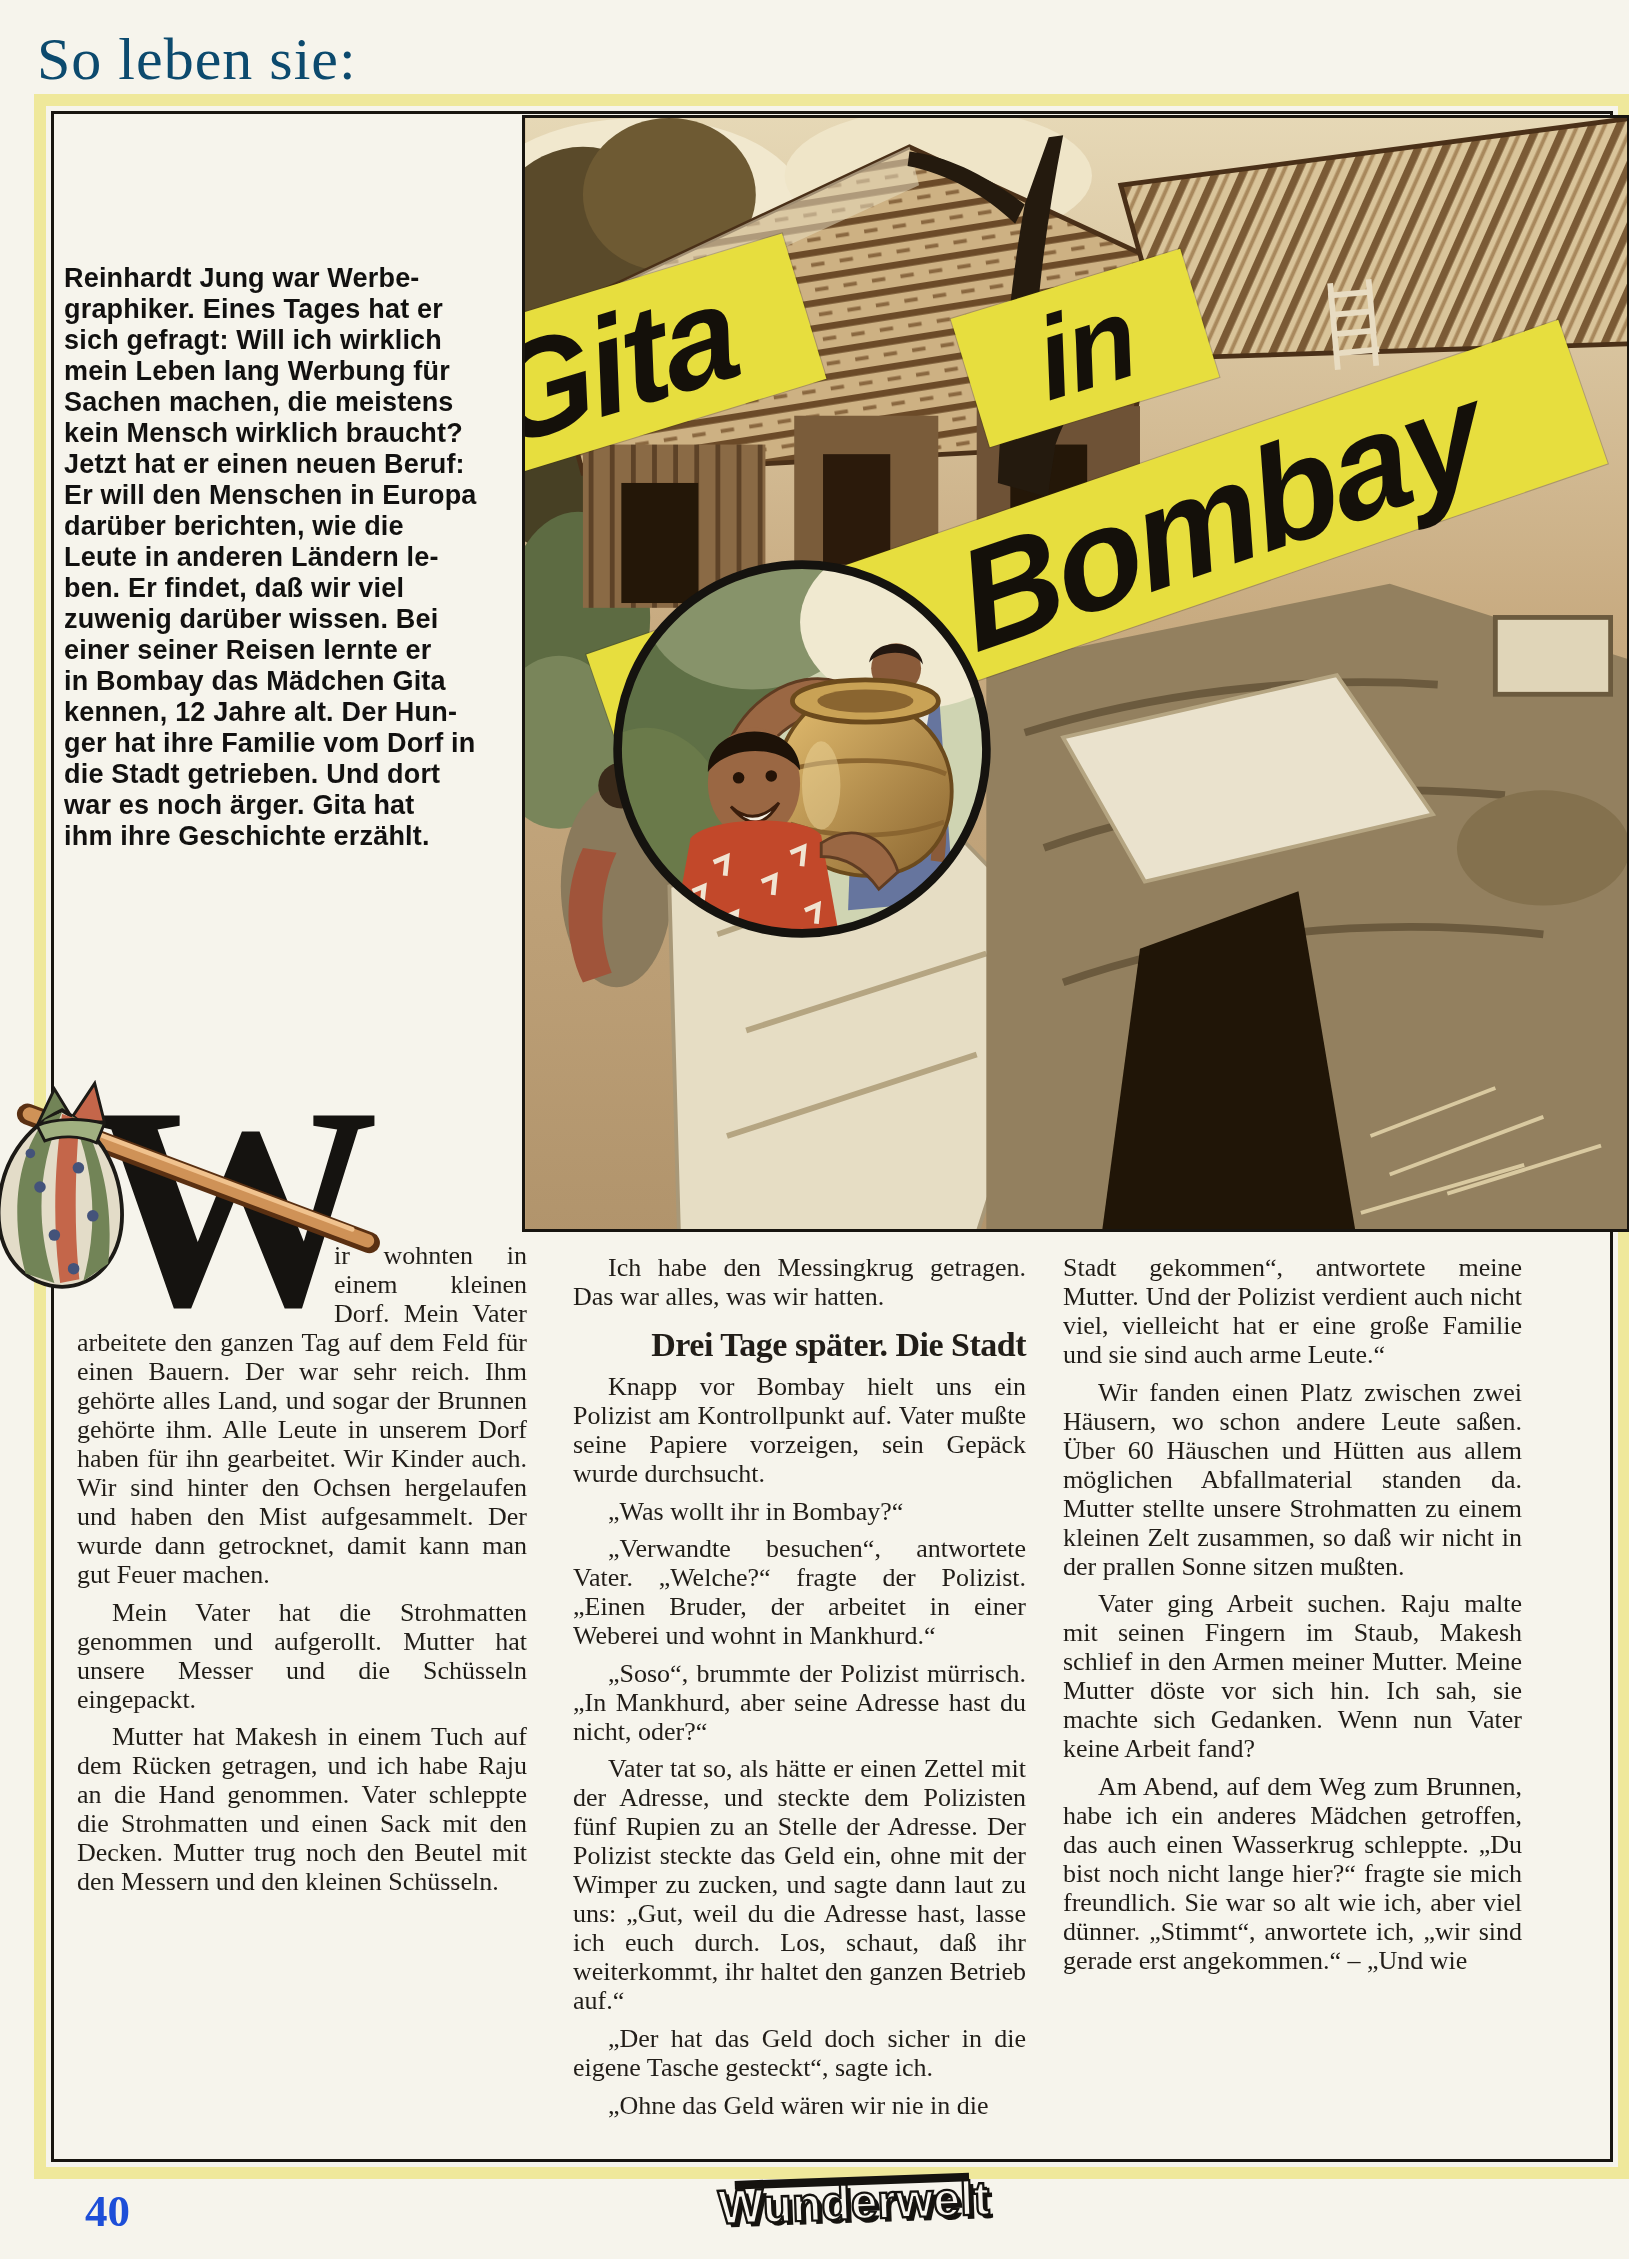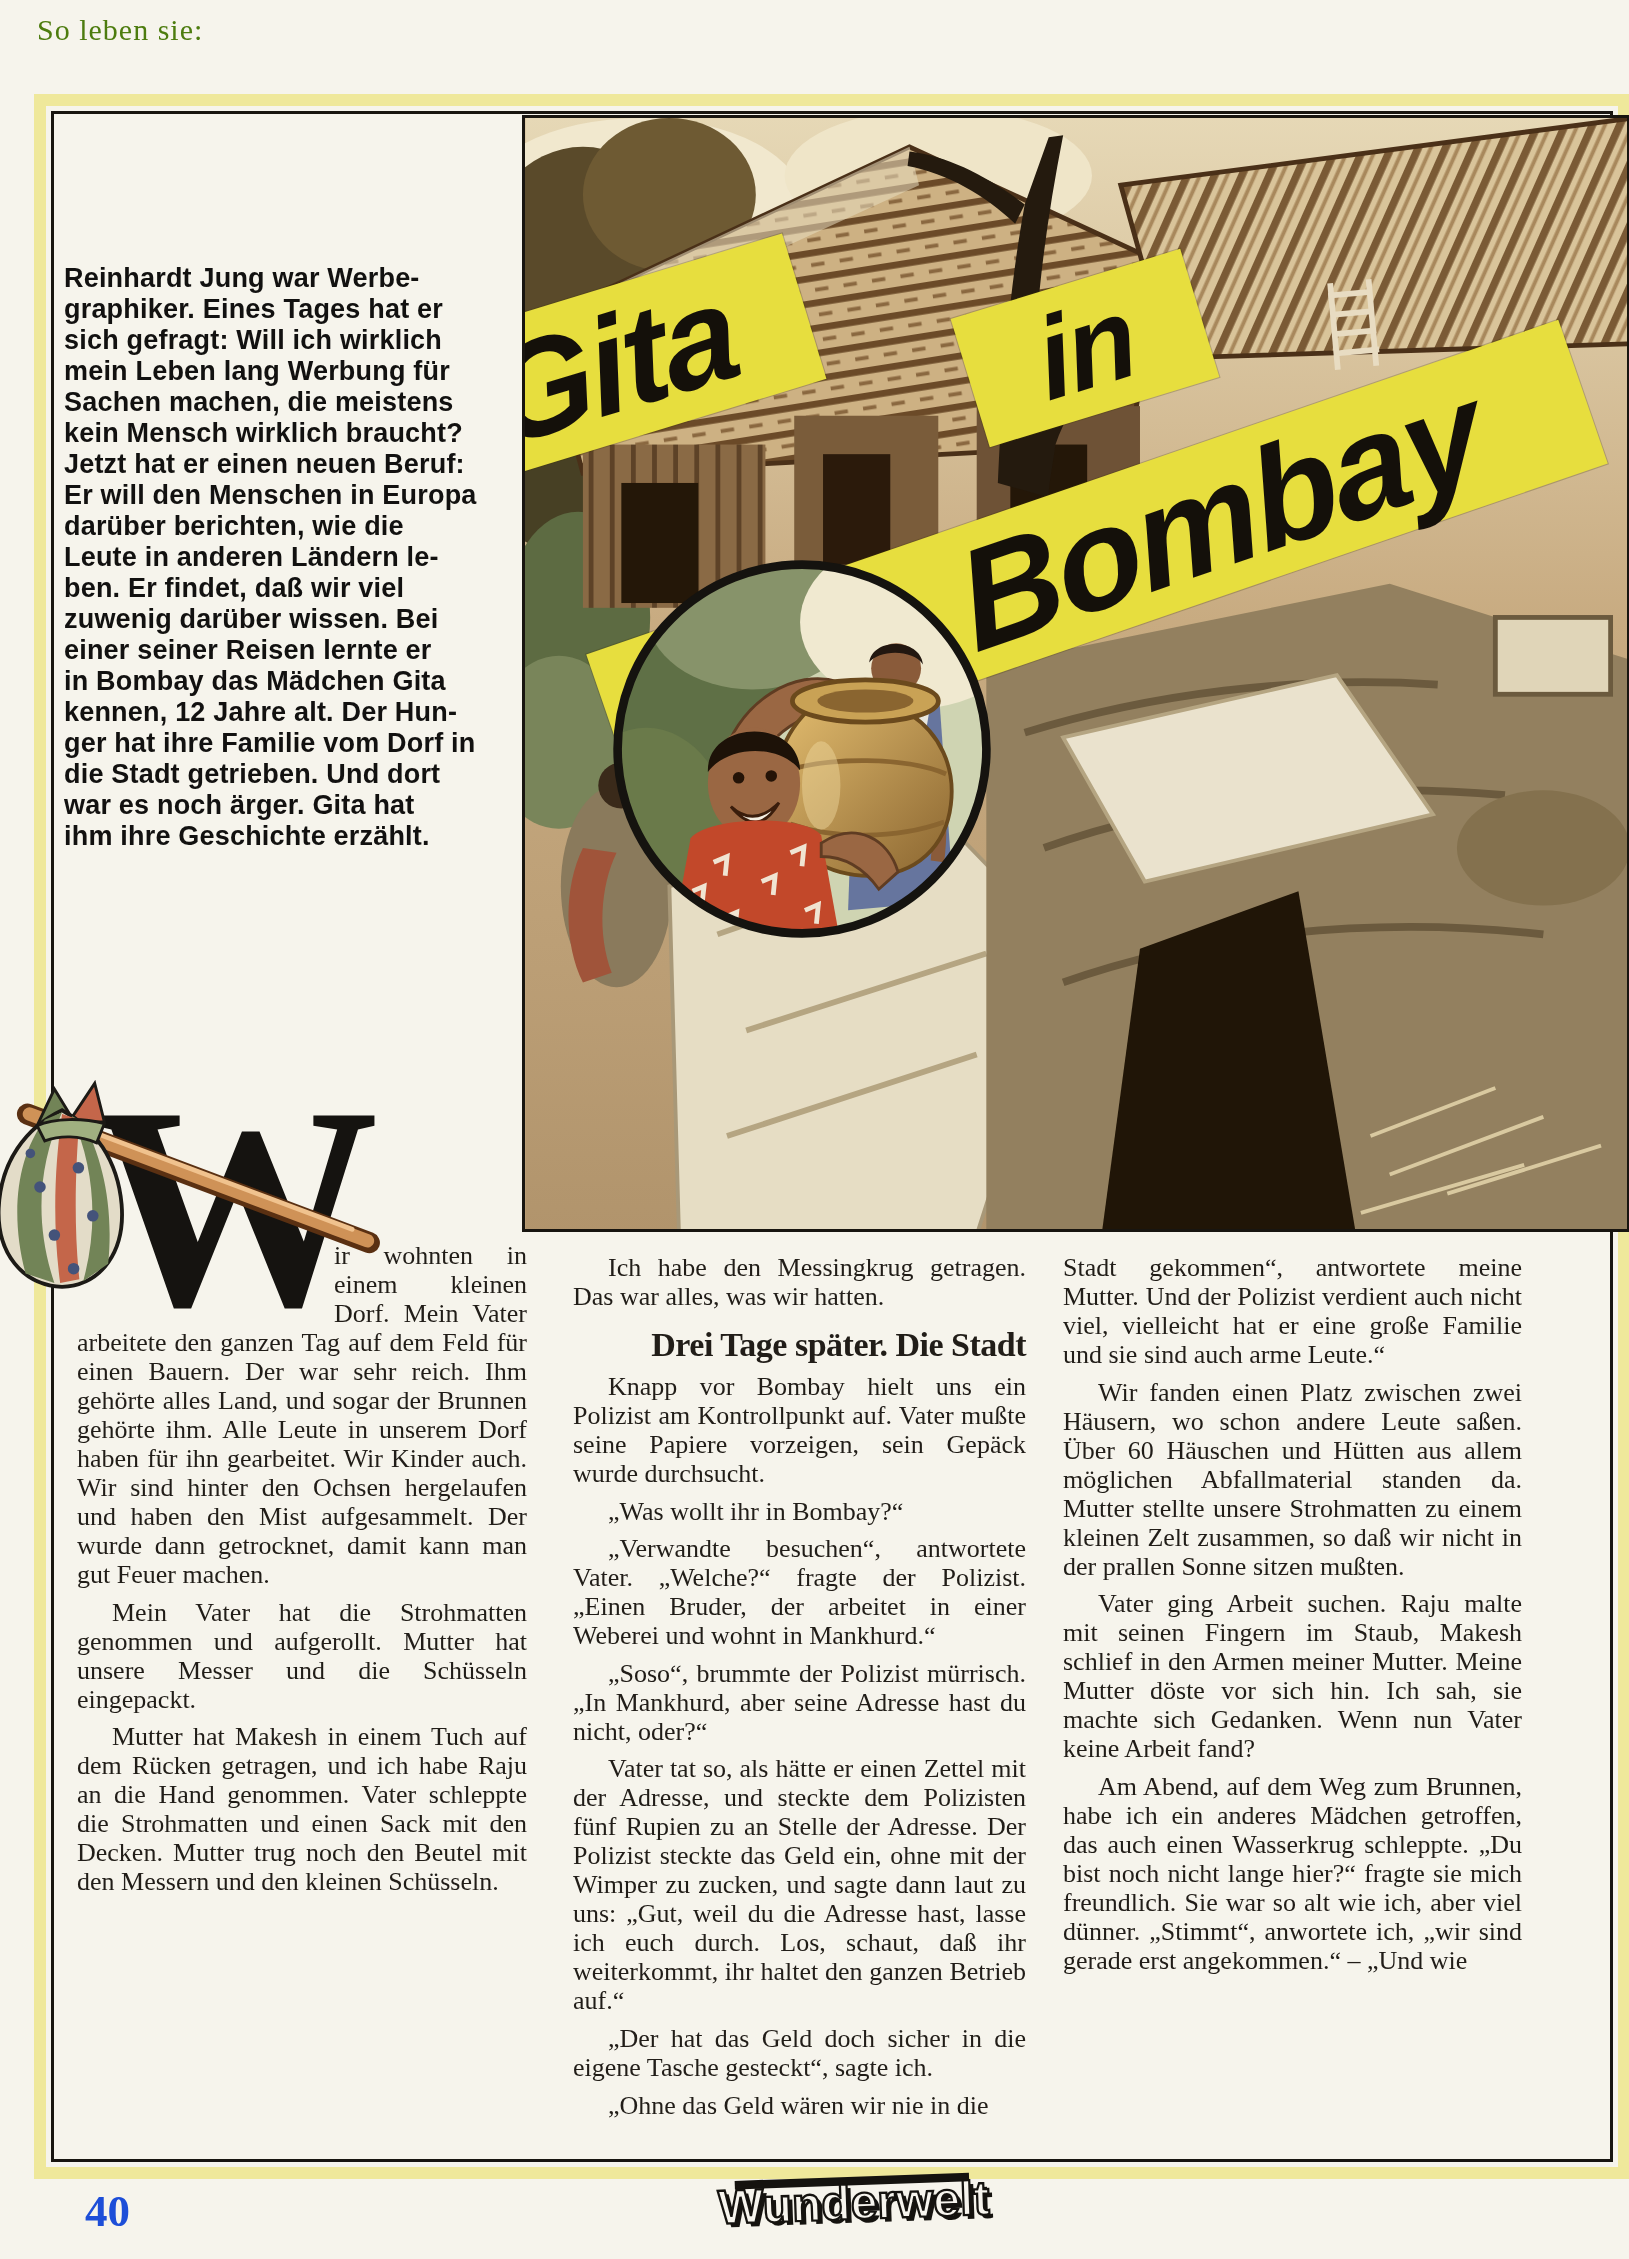--- a/index.html
+++ b/index.html
@@ -3,22 +3,22 @@
 <meta charset="utf-8">
 <style>
   html,body { margin:0; padding:0; }
   body {
     width:1629px; height:2260px; position:relative;
     background:#f6f4ec; color:#1d1a16;
     font-family:"Liberation Serif", serif;
     overflow:hidden;
   }
   .kicker {
-    position:absolute; left:37px; top:13px;
-    font-size:30px; letter-spacing:1px; color:#4d7c0f;
+    position:absolute; left:37px; top:25px;
+    font-size:60px; letter-spacing:1px; color:#0c4a6e;
   }
   
   .frame {
     position:absolute; left:34px; top:94px; width:1596px; height:2085px;
     box-sizing:border-box; border:12.5px solid #efe89b;
   }
   .frame-inner { position:absolute; inset:4.8px; border:3.8px solid #181510; }
 
   
   .photo-wrap {

